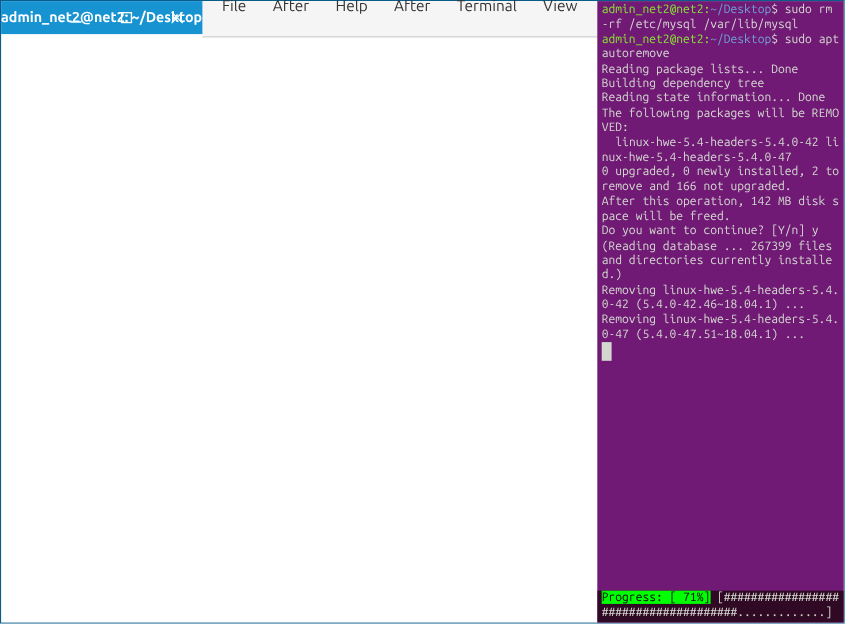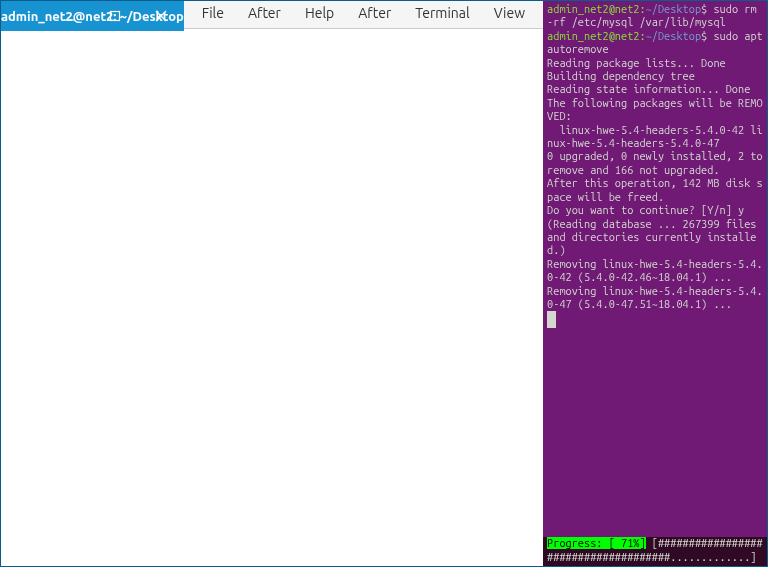--- a/index.html
+++ b/index.html
@@ -56,22 +56,22 @@
       width: 12px;
       height: 12px;
       stroke: #fff;
       stroke-width: 1.2;
       fill: none;
     }
     .menubar {
       height: 28px;
       background: #f5f5f5;
       display: flex;
-      align-items: flex-start;
-      padding: 0 8px;
+      align-items: flex-end;
+      padding: 16px 8px;
       gap: 4px;
       font-family: "Ubuntu", "Segoe UI", sans-serif;
       font-size: 14px;
       color: #333;
       border-bottom: 1px solid #ccc;
     }
     .menu-item {
       padding: 4px 10px;
       cursor: default;
     }

